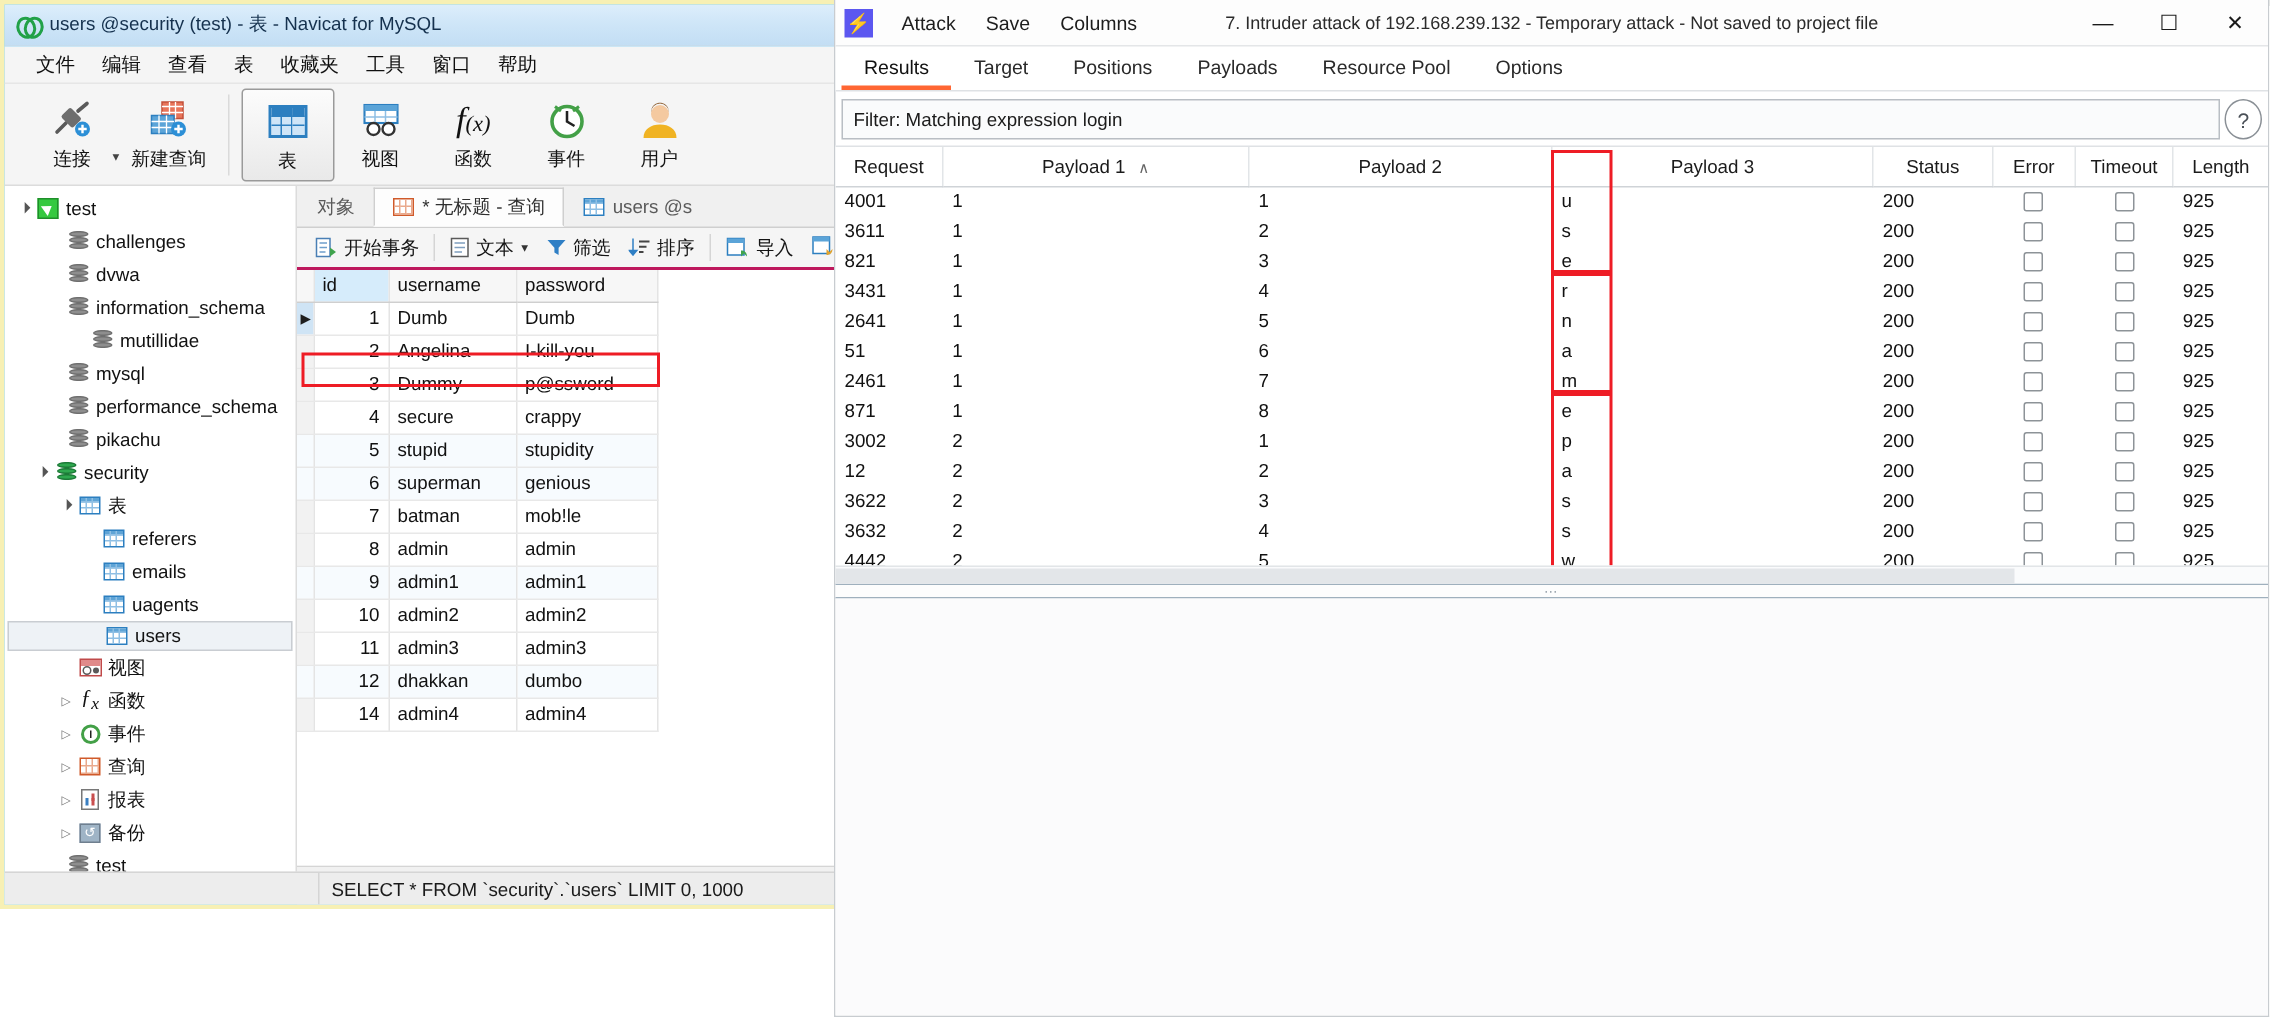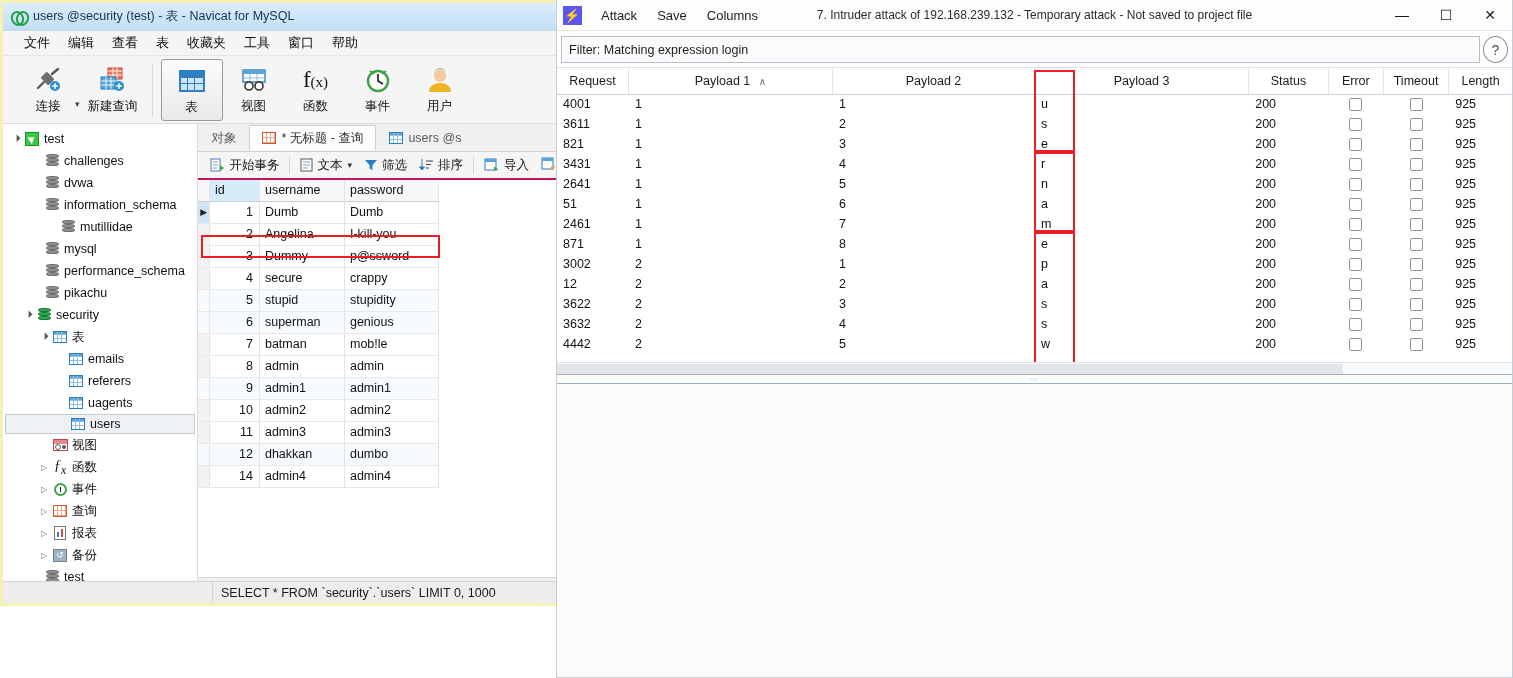--- a/index.html
+++ b/index.html
@@ -311,21 +311,21 @@
             <rect x="4" y="2" width="22" height="4" fill="#5ba4d8"></rect>
             <path d="M11 6v8M18 6v8M4 10h22" stroke="#8fbfe4"></path>
             <circle cx="10" cy="18" r="4" fill="#fff" stroke="#333" stroke-width="1.6"></circle>
             <circle cx="20" cy="18" r="4" fill="#fff" stroke="#333" stroke-width="1.6"></circle>
           </svg>
         </span>
         <span class="tb-label">视图</span>
       </div>
       <div class="tb-item">
         <span class="tb-icon">
-          <span style="font-family:'Liberation Serif',serif;font-size:23px;color:#111;">f<span style="font-size:15px;">(x)</span></span>
+          <span style="font-family:'Liberation Serif',serif;font-style:italic;font-size:23px;color:#111;">f<span style="font-size:15px;">(x)</span></span>
         </span>
         <span class="tb-label">函数</span>
       </div>
       <div class="tb-item">
         <span class="tb-icon">
           <svg width="28" height="26" viewBox="0 0 28 26">
             <circle cx="14" cy="14" r="10" fill="#fff" stroke="#43a047" stroke-width="2.4"></circle>
             <path d="M14 7v7l5 3" stroke="#222" stroke-width="1.7" fill="none"></path>
             <path d="M6 4l4 3M22 4l-4 3" stroke="#43a047" stroke-width="2"></path>
           </svg>
@@ -467,37 +467,37 @@
                 <i></i>
                 <i></i>
                 <i></i>
                 <i></i>
                 <i></i>
                 <i></i>
                 <i></i>
                 <i></i>
               </span>
             </span>
+          <span>referers</span>
+        </div>
+        <div class="tnode" style="padding-left:64px">
+          <span class="ticon">
+              <span class="tbl-ico">
+                <i></i>
+                <i></i>
+                <i></i>
+                <i></i>
+                <i></i>
+                <i></i>
+                <i></i>
+                <i></i>
+                <i></i>
+              </span>
+            </span>
           <span>emails</span>
-        </div>
-        <div class="tnode" style="padding-left:64px">
-          <span class="ticon">
-              <span class="tbl-ico">
-                <i></i>
-                <i></i>
-                <i></i>
-                <i></i>
-                <i></i>
-                <i></i>
-                <i></i>
-                <i></i>
-                <i></i>
-              </span>
-            </span>
-          <span>referers</span>
         </div>
         <div class="tnode" style="padding-left:64px">
           <span class="ticon">
               <span class="tbl-ico">
                 <i></i>
                 <i></i>
                 <i></i>
                 <i></i>
                 <i></i>
                 <i></i>
@@ -807,20 +807,40 @@
         <span class="bm">Columns</span>
       </div>
       <div class="bp-doc">7. Intruder attack of 192.168.239.132 - Temporary attack - Not saved to project file</div>
       <div class="bp-wctl">
         <span class="wbtn">—</span>
         <span class="wbtn">☐</span>
         <span class="wbtn close">✕</span>
       </div>
     </div>
 
+    <div class="bp-tabs">
+      <div class="bp-tab active">
+          <span>Results</span>
+        </div>
+      <div class="bp-tab">
+          <span>Target</span>
+        </div>
+      <div class="bp-tab">
+          <span>Positions</span>
+        </div>
+      <div class="bp-tab">
+          <span>Payloads</span>
+        </div>
+      <div class="bp-tab">
+          <span>Resource Pool</span>
+        </div>
+      <div class="bp-tab">
+          <span>Options</span>
+        </div>
+    </div>
 
     <div class="bp-filterwrap">
       <div class="bp-filter">Filter: Matching expression login</div>
       <div class="bp-help">?</div>
     </div>
 
     <div class="bp-tablewrap">
       <table class="btable">
         <thead>
           <tr>

